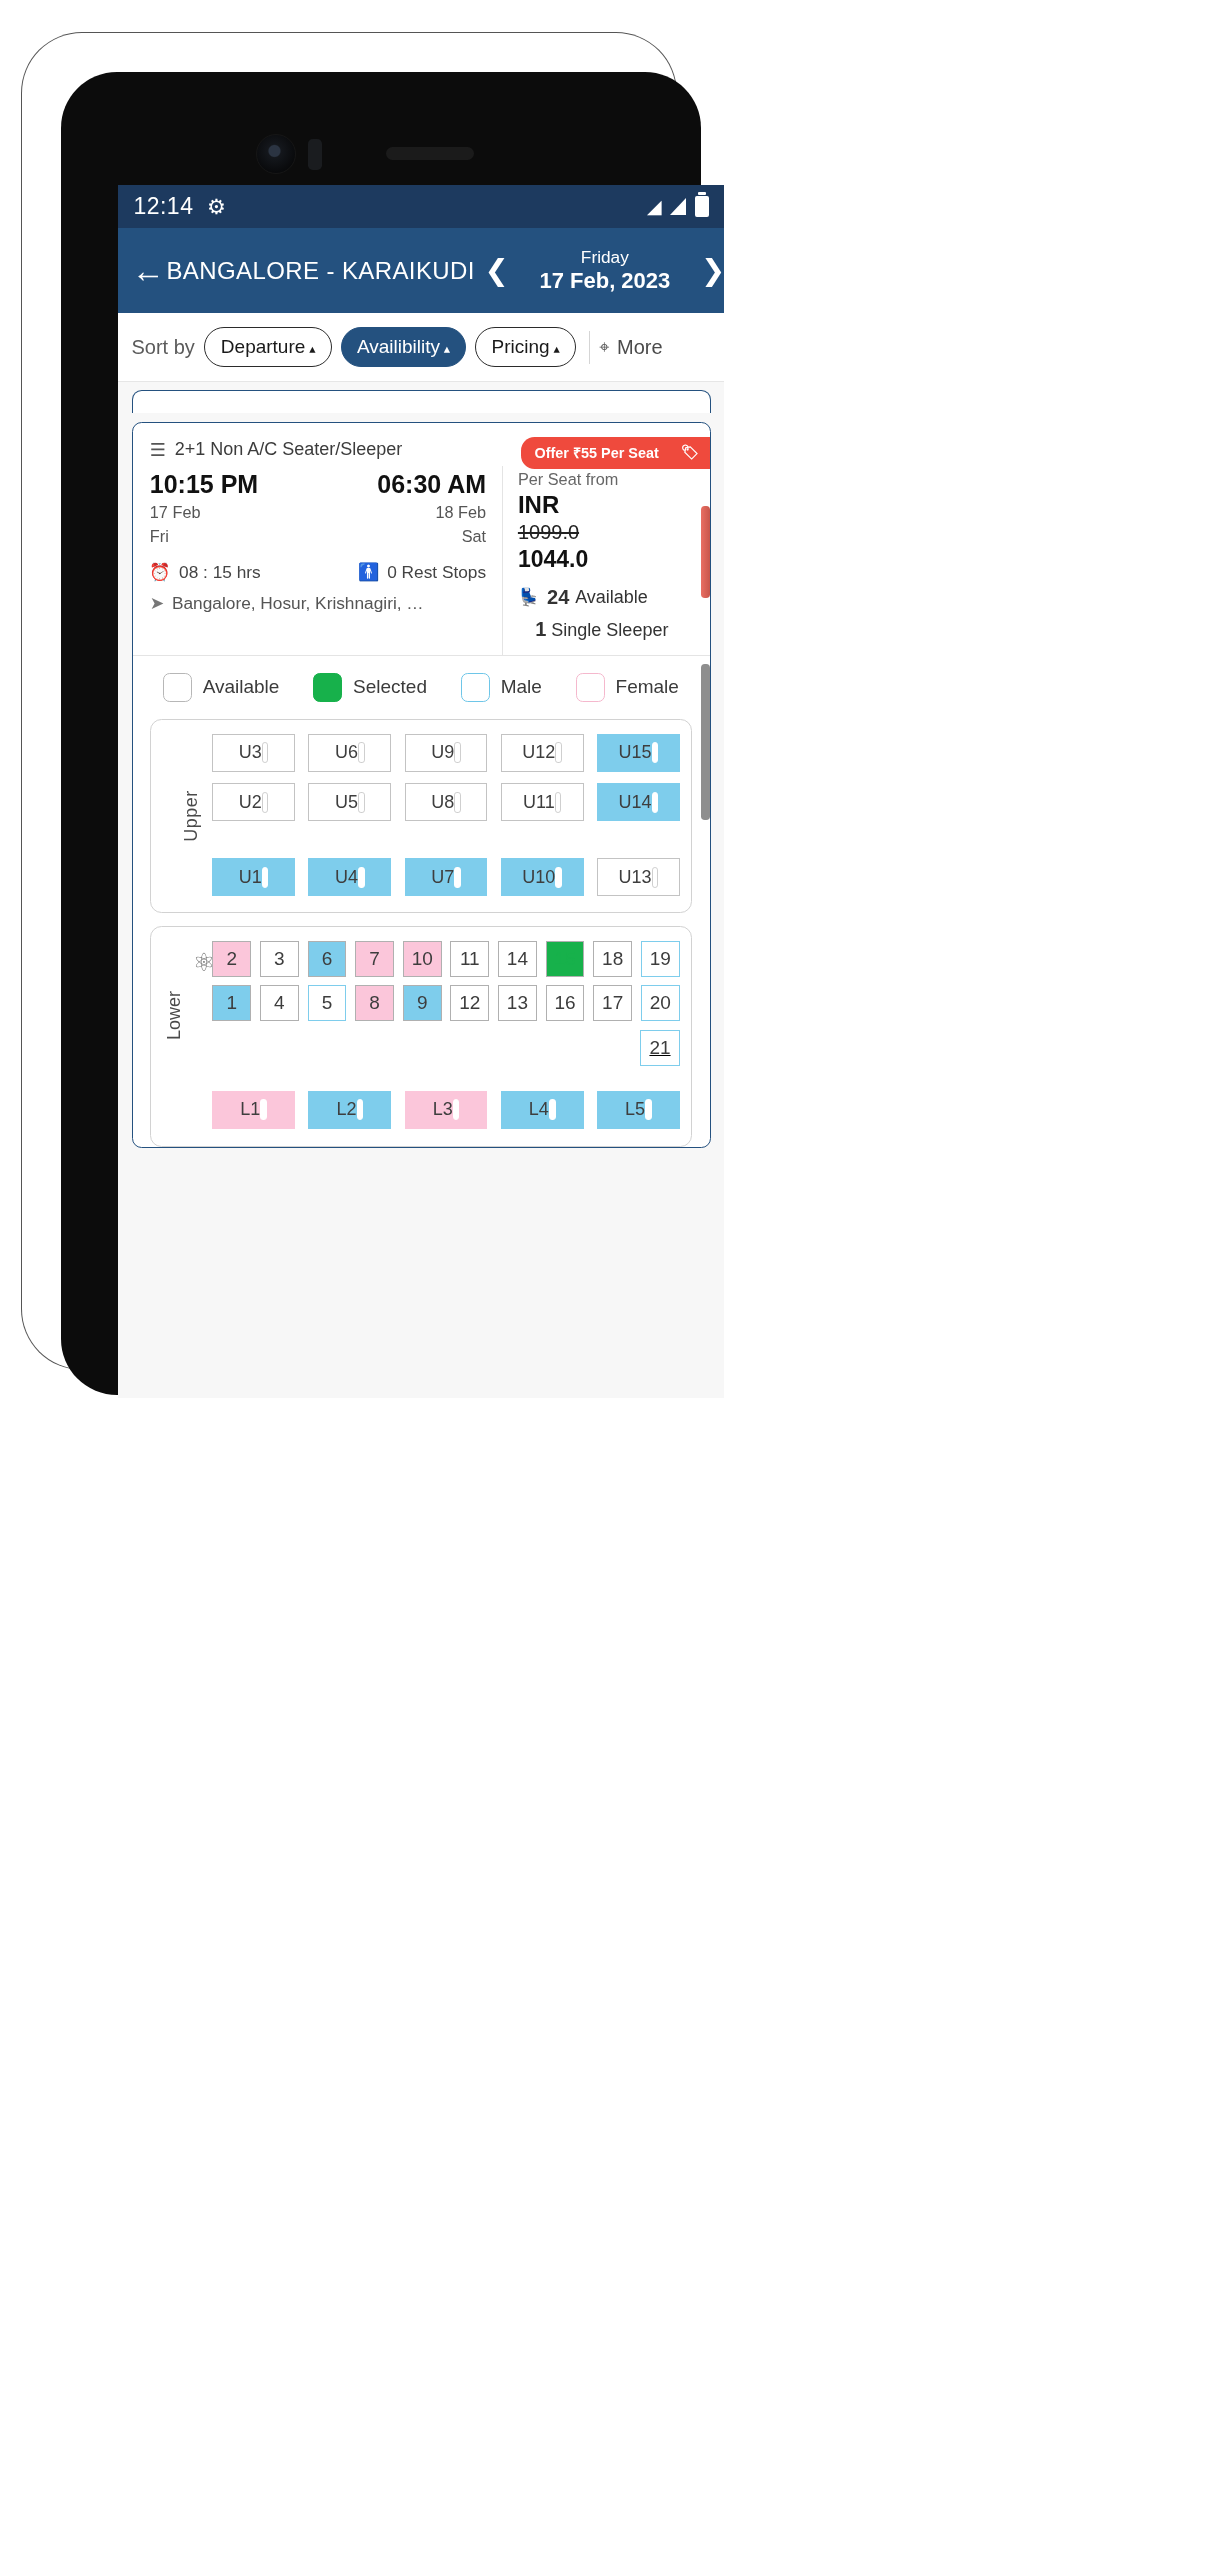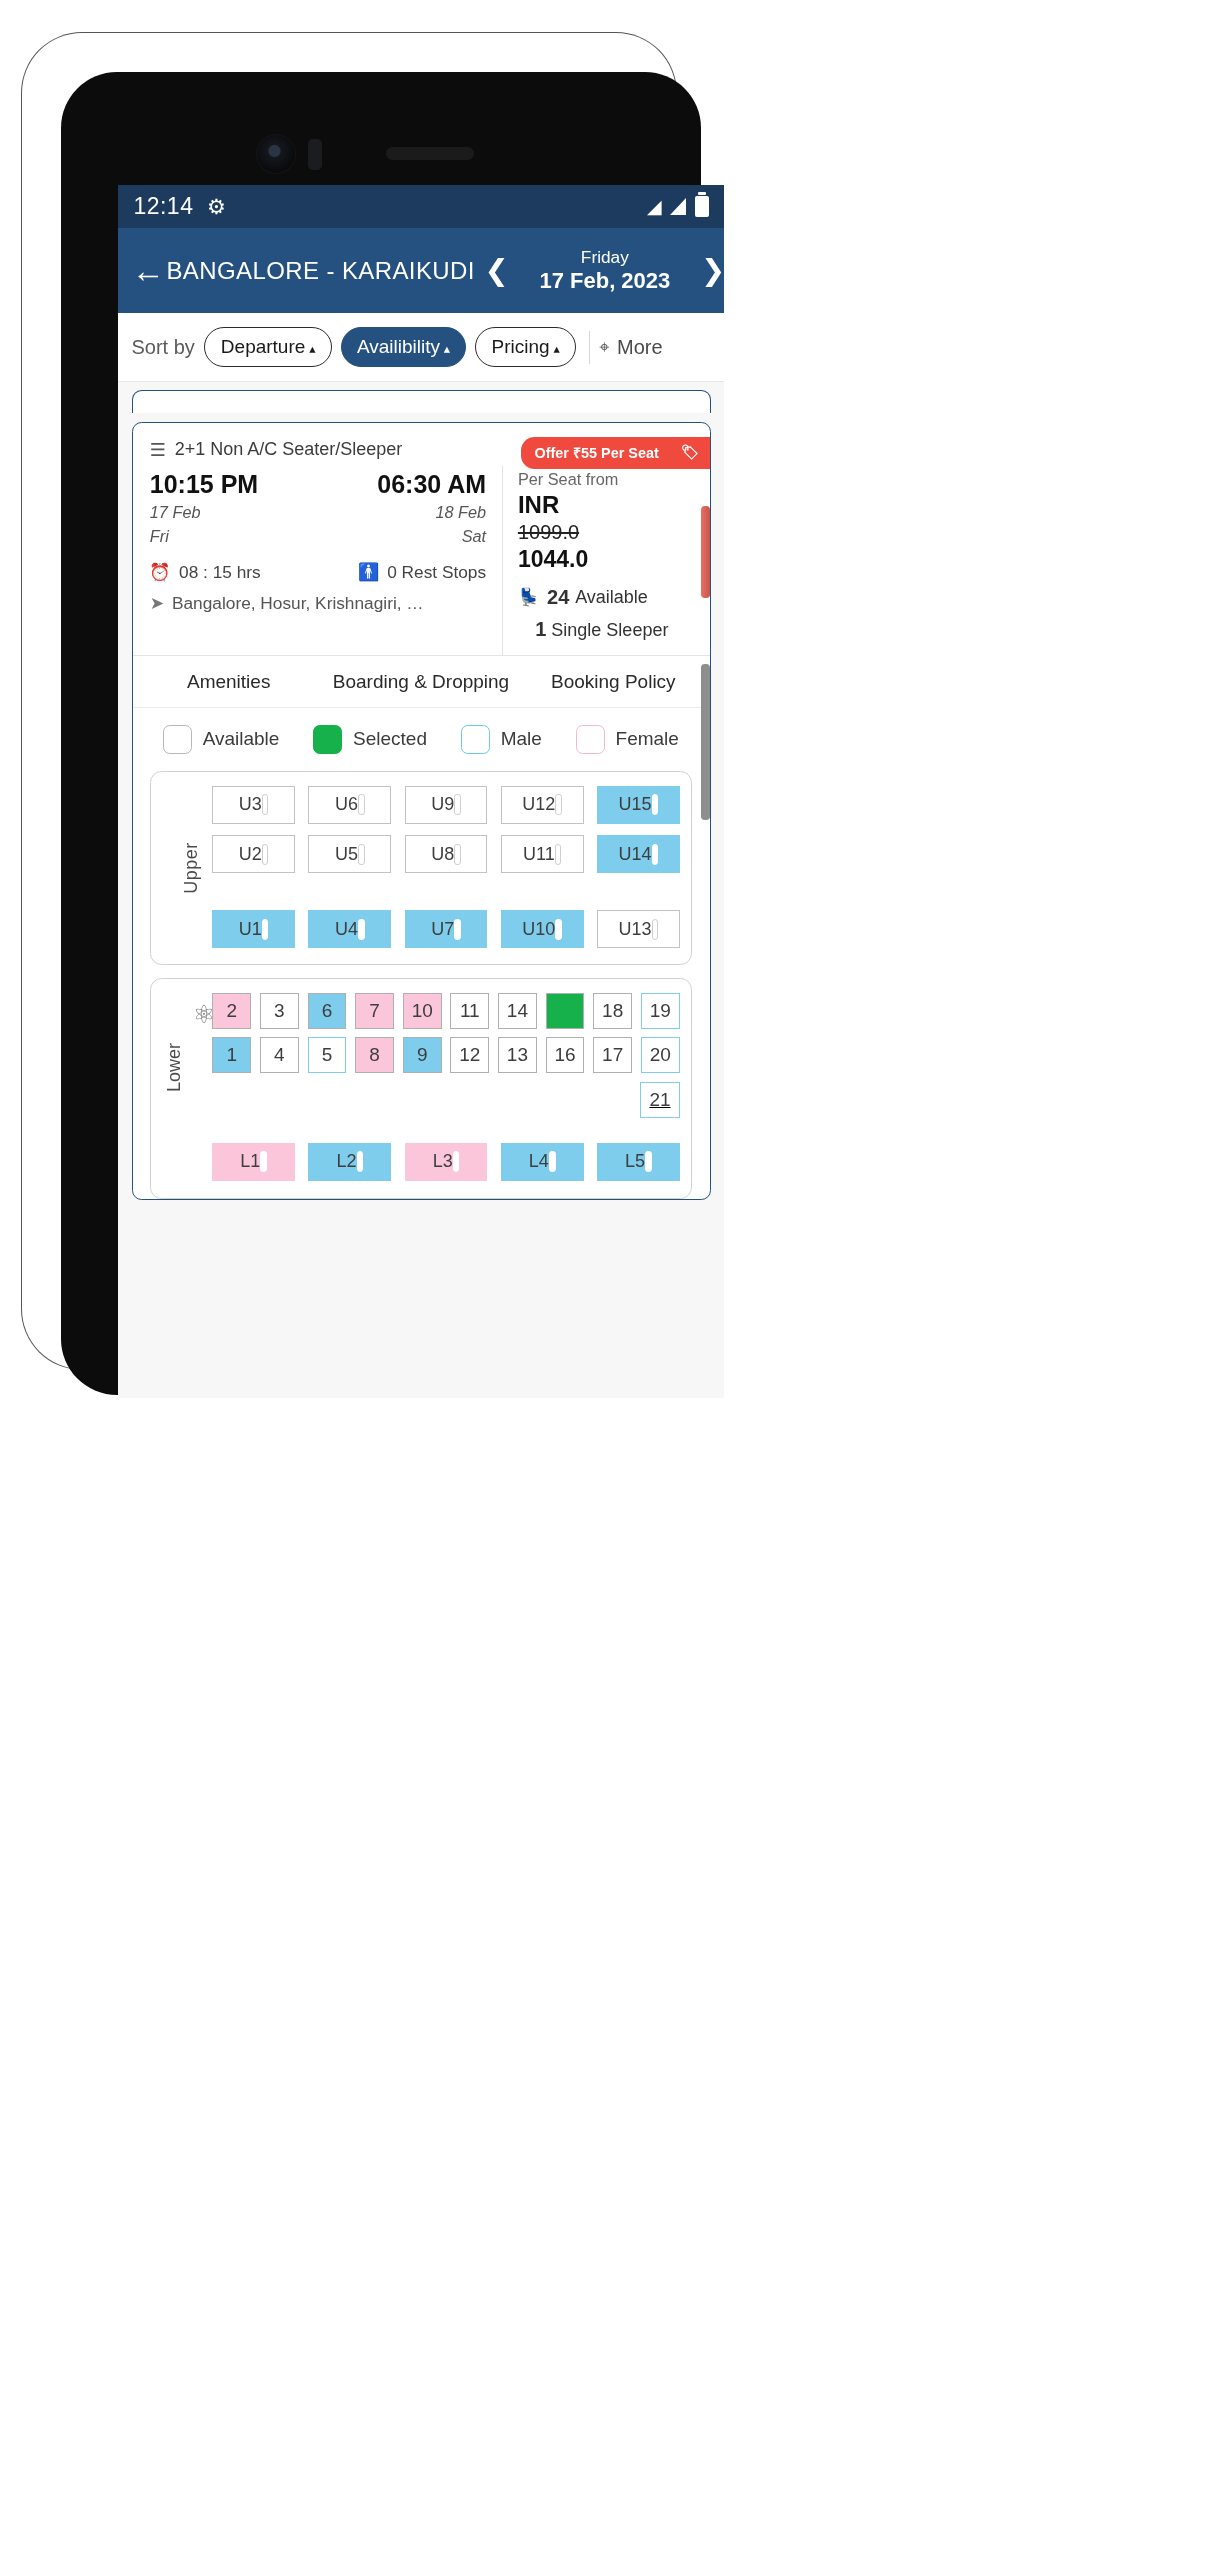--- a/index.html
+++ b/index.html
@@ -142,21 +142,21 @@
     display:flex; align-items:center; gap:22px; white-space: nowrap;
   }
 
   
   #info-split { display:flex; border-bottom:1px solid #e4e4e4; }
   #info-left { flex: 1; padding: 3.8px 15.4px 13.5px 17.3px; border-right: 1px solid #e4e4e4; text-align: right; }
   #info-right { width: 207px; padding: 3.8px 13.5px 13.5px 15.4px; }
 
   .time-row { display:flex; justify-content: space-between; align-items: baseline; }
   .time-big { font-size: 25px; font-weight: bold; color:#111; }
-  .sub-row { display:flex; justify-content: space-between; margin-top: 2.9px; font-style: italic; }
+  .sub-row { display:flex; justify-content: space-between; margin-top: 2.9px; }
   .sub-txt { font-size: 16.3px; color:#555; line-height: 21px; }
 
   .meta-row { display:flex; align-items:center; margin-top: 15.4px; }
   .meta-item { display:flex; align-items:center; font-size:17.3px; color:#444; }
   .meta-item .mi { margin-right: 7.7px; font-size: 17.3px; }
   .meta-gap { flex: 1; }
   .route-row { display:flex; align-items:center; margin-top: 9.6px; font-size: 17.3px; color:#555; }
   .route-row .mi { margin-right: 7.7px; color:#777; }
 
   .per-seat { font-size: 16.3px; color:#666; }
@@ -336,25 +336,20 @@
                 <span class="avail-num">24</span>
                 <span>Available</span>
               </div>
               <div class="single-row">
                 <b>1</b>
                 <span>Single Sleeper</span>
               </div>
             </div>
           </div>
 
-          <div id="detail-tabs">
-            <span class="dtab">Amenities</span>
-            <span class="dtab">Boarding &amp; Dropping</span>
-            <span class="dtab">Booking Policy</span>
-          </div>
 
           <div id="legend">
             <span class="lg">
               <span class="lg-box"></span>
               <span>Available</span>
             </span>
             <span class="lg">
               <span class="lg-box sel"></span>
               <span>Selected</span>
             </span>

